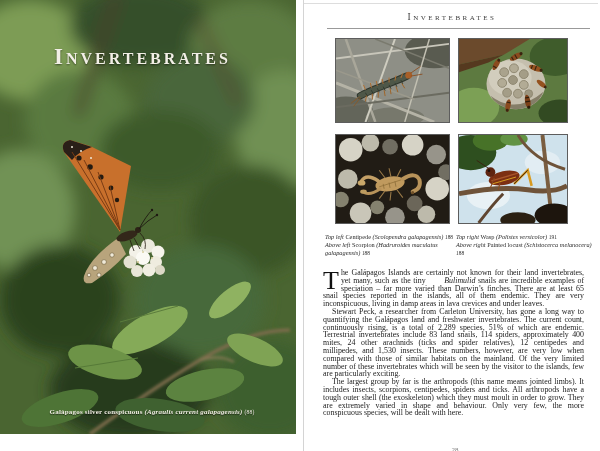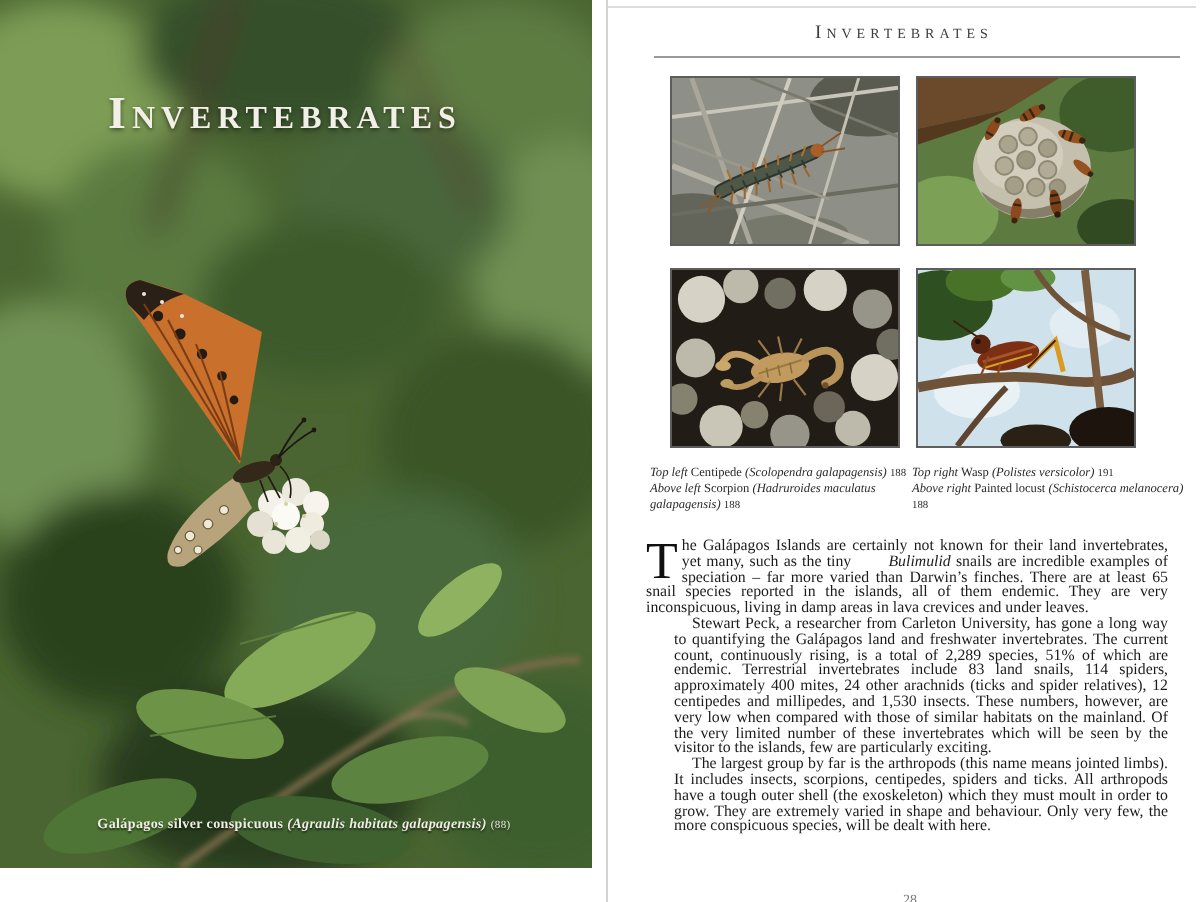--- a/index.html
+++ b/index.html
@@ -36,21 +36,21 @@
   .cap-col{position:absolute;top:233px;font-size:6.3px;line-height:8px;color:#2a2a2a;}
   #capL{left:15px;width:132px;}
   #capR{left:146px;width:138px;}
   .cap-entry{margin:0;}
   .cap-entry .it{font-style:italic;}
   .cap-entry .cap-ref{font-size:5.4px;}
 
   .body-text{position:absolute;left:13px;top:269px;width:261px;font-size:7.9px;line-height:7.8px;
     text-align:justify;color:#1b1b1b;}
   .body-text p{margin:0;}
-  .body-text p.indent{text-indent:9px;margin-left:14px;}
+  .body-text p.indent{text-indent:9px;}
   .body-text em{font-style:italic;margin-left:16px;}
   .dropcap{float:left;font-size:26px;line-height:21px;padding:1px 2px 0 0;color:#111;}
 
   .page-num{position:absolute;left:0;top:446px;width:290px;text-align:center;font-size:7px;color:#7a7a7a;}
 </style>
 </head>
 <body>
 
 <div class="spread">
 
@@ -135,21 +135,21 @@
         <path d="M139,229 Q148,220 157,215" stroke="#1e1812" stroke-width=".9" fill="none"></path>
         <circle cx="152" cy="210" r="1.2" fill="#1e1812"></circle>
           <circle cx="157" cy="215" r="1.2" fill="#1e1812"></circle>
         <path d="M140,233 Q147,240 145,249" stroke="#231a10" stroke-width=".8" fill="none"></path>
         <path d="M134,238 L140,249 M130,240 L134,251" stroke="#231a10" stroke-width=".8" fill="none"></path>
       </g>
     </svg>
     <h1 class="left-title">Invertebrates</h1>
     <div class="left-caption">
       <span class="b">Galápagos silver conspicuous</span>
-      <span class="bi">(Agraulis habitats galapagensis)</span>
+      <span class="bi">(Agraulis current galapagensis)</span>
       <span class="ref">(88)</span>
     </div>
   </div>
 
   <div class="gutter-line"></div>
   <div class="page-top-edge"></div>
 
   <div class="right-page">
 
     <div class="running-head">Invertebrates</div>

